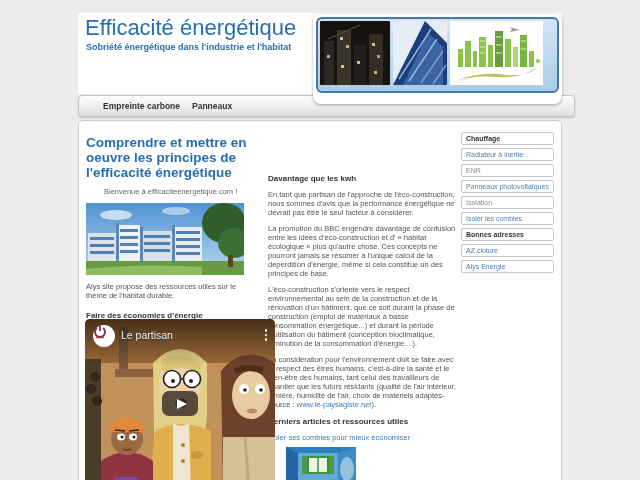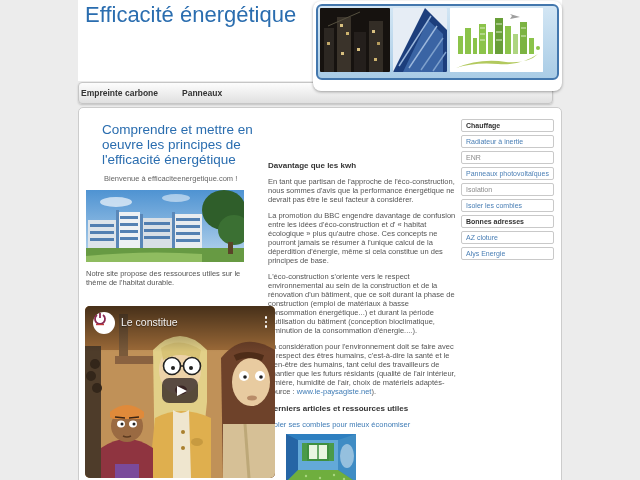--- a/index.html
+++ b/index.html
@@ -1,33 +1,33 @@
 <!DOCTYPE html>
 <html><head>
 <meta charset="utf-8">
 <style>
   html,body{margin:0;padding:0;}
   body{width:640px;height:480px;overflow:hidden;font-family:"Liberation Sans",sans-serif;}
   .page{position:relative;width:640px;height:480px;background:#ececec;overflow:hidden;}
-  .site{position:absolute;left:78px;top:0;width:484px;height:344px;}
+  .site{position:absolute;left:78px;top:13px;width:484px;height:344px;}
   
   .header{position:absolute;left:0;top:0;width:484px;height:81px;background:#ffffff;}
   .site-title{position:absolute;left:7px;top:2px;margin:0;font-size:22px;font-weight:400;color:#2a6daf;}
   .site-subtitle{position:absolute;left:8px;top:29px;font-size:9px;font-weight:bold;color:#2a6daf;}
   .banner-wrap{position:absolute;left:235px;top:1px;width:249px;height:90px;background:#fff;border-radius:8px;box-shadow:0 1px 3px rgba(0,0,0,.35);z-index:3;}
   .banner-frame{position:absolute;left:3px;top:3px;width:235px;height:68px;border:2px solid #4377ad;border-radius:6px;background:linear-gradient(#d3e6f4,#a9cce6);display:flex;gap:3px;padding:2px;overflow:hidden;}
   .banner-frame svg{display:block;border-radius:1px;}
   
-  .navbar{position:absolute;left:0;top:82px;width:471px;height:20px;background:linear-gradient(#fdfdfd,#e0e0e0);border:1px solid #c6c6c6;border-radius:4px;box-shadow:0 1px 2px rgba(0,0,0,.18);display:flex;align-items:center;gap:24px;padding-left:2px;z-index:2;}
+  .navbar{position:absolute;left:0;top:82px;width:471px;height:20px;background:linear-gradient(#fdfdfd,#e0e0e0);border:1px solid #c6c6c6;border-radius:4px;box-shadow:0 1px 2px rgba(0,0,0,.18);display:flex;align-items:center;gap:12px;padding-left:24px;z-index:2;}
   .navbar a{font-size:8.5px;font-weight:bold;color:#333;text-decoration:none;cursor:pointer;}
   
   .main{position:absolute;left:0;top:107px;width:482px;height:380px;background:#fff;border:1px solid #cccccc;border-radius:5px 5px 0 0;}
   
   .col-left{position:absolute;left:7px;top:14px;width:180px;}
-  .col-left h1{font-size:13.5px;line-height:15px;color:#2a6daf;font-weight:normal;margin:0 0 7px 16px;}
+  .col-left h1{font-size:13.5px;line-height:15px;color:#2a6daf;font-weight:bold;margin:0 0 7px 0;}
   .welcome{font-size:7.5px;color:#666;margin:0 0 7px 18px;}
   .photo{display:block;margin:0 0 8px 0;}
   .intro{font-size:7.5px;line-height:8.5px;color:#555;width:172px;margin:0 0 11px 0;}
   .eco-heading{font-size:8px;font-weight:bold;color:#333;margin:0;}
   
   .col-mid{position:absolute;left:189px;top:45px;width:188px;}
   .col-mid h2{font-size:8px;font-weight:bold;color:#333;margin:8px 0 7px 0;}
   .col-mid p{font-size:7.5px;line-height:9px;color:#555;margin:0 0 7px 0;}
   .col-mid a{color:#3f7cb6;text-decoration:none;cursor:pointer;}
   .article-link{display:block;font-size:7.5px;margin:0 0 5px 0;}
@@ -51,20 +51,21 @@
   .play-tri{width:0;height:0;border-left:10px solid #fff;border-top:5.5px solid transparent;border-bottom:5.5px solid transparent;margin-left:3px;}
 </style>
 </head>
 <body>
 
 <div class="page">
   <div class="site">
 
     <header class="header">
       <h1 class="site-title">Efficacité énergétique</h1>
+      <div class="site-subtitle">Sobriété énergétique dans l'industrie et l'habitat</div>
 
       <div class="banner-wrap">
         <div class="banner-frame">
           <svg width="70" height="64" viewBox="0 0 70 64">
             <rect width="70" height="64" fill="#16120f"></rect>
             <rect x="4" y="20" width="10" height="44" fill="#2c2722"></rect>
             <rect x="17" y="9" width="14" height="55" fill="#3a332a"></rect>
             <rect x="34" y="24" width="12" height="40" fill="#241f1c"></rect>
             <rect x="49" y="13" width="14" height="51" fill="#332d26"></rect>
             <line x1="8" y1="18" x2="40" y2="4" stroke="#55503f" stroke-width="1"></line>
@@ -160,21 +161,22 @@
           </g>
           <rect x="30" y="20" width="3" height="40" fill="#5a87b8"></rect>
           <rect x="54" y="24" width="3" height="36" fill="#5a87b8"></rect>
           <rect x="86" y="22" width="3" height="38" fill="#5a87b8"></rect>
           <rect x="0" y="58" width="158" height="14" fill="#679a43"></rect>
           <path d="M0,66 Q60,60 116,64 L116,72 L0,72 Z" fill="#8fbc60"></path>
           <ellipse cx="138" cy="20" rx="22" ry="20" fill="#2f5e2a"></ellipse>
           <ellipse cx="148" cy="40" rx="16" ry="15" fill="#3b7033"></ellipse>
           <rect x="142" y="52" width="5" height="12" fill="#5a4428"></rect>
         </svg>
-        <p class="intro">Notre site propose des ressources utiles sur le thème de l'habitat durable.</p>
+        <p class="intro">Alys site propose des ressources utiles sur le thème de l'habitat durable.</p>
+        <h2 class="eco-heading">Faire des économies d'énergie</h2>
       </section>
 
       <section class="col-mid">
         <h2>Davantage que les kwh</h2>
         <p>En tant que partisan de l'approche de l'éco-construction, nous sommes d'avis que la performance énergétique ne devrait pas être le seul facteur à considérer.</p>
         <p>La promotion du BBC engendre davantage de confusion entre les idées d'éco-construction et d' « habitat écologique » plus qu'autre chose. Ces concepts ne pourront jamais se résumer à l'unique calcul de la déperdition d'énergie, même si cela constitue un des principes de base.</p>
         <p>L'éco-construction s'oriente vers le respect environnemental au sein de la construction et de la rénovation d'un bâtiment, que ce soit durant la phase de construction (emploi de matériaux à basse consommation énergétique...) et durant la période d'utilisation du bâtiment (conception bioclimatique, diminution de la consommation d'énergie....).</p>
         <p>
           <span>La considération pour l'environnement doit se faire avec le respect des êtres humains, c'est-à-dire la santé et le bien-être des humains, tant celui des travailleurs de chantier que les futurs résidants (qualité de l'air intérieur, lumière, humidité de l'air, choix de matériels adaptés- source : </span><a>www.le-paysagiste.net</a><span>).</span>
         </p>
@@ -262,21 +264,21 @@
         <rect x="30" y="158" width="24" height="14" fill="#7a4a9a"></rect>
       </svg>
       <div class="video-grad"></div>
       <div class="avatar">
         <svg width="14" height="14" viewBox="0 0 14 14">
           <path d="M4,3 A5 5 0 1 0 10,3" stroke="#8a2a52" stroke-width="1.8" fill="none"></path>
           <line x1="7" y1="1" x2="7" y2="6" stroke="#8a2a52" stroke-width="1.8"></line>
           <rect x="3" y="12" width="8" height="1.2" fill="#c03a3a"></rect>
         </svg>
       </div>
-      <div class="video-title">Le constitue</div>
+      <div class="video-title">Le partisan</div>
       <div class="vdots">
           <i></i>
           <i></i>
           <i></i>
         </div>
       <div class="play">
         <div class="play-tri"></div>
       </div>
     </div>
 

